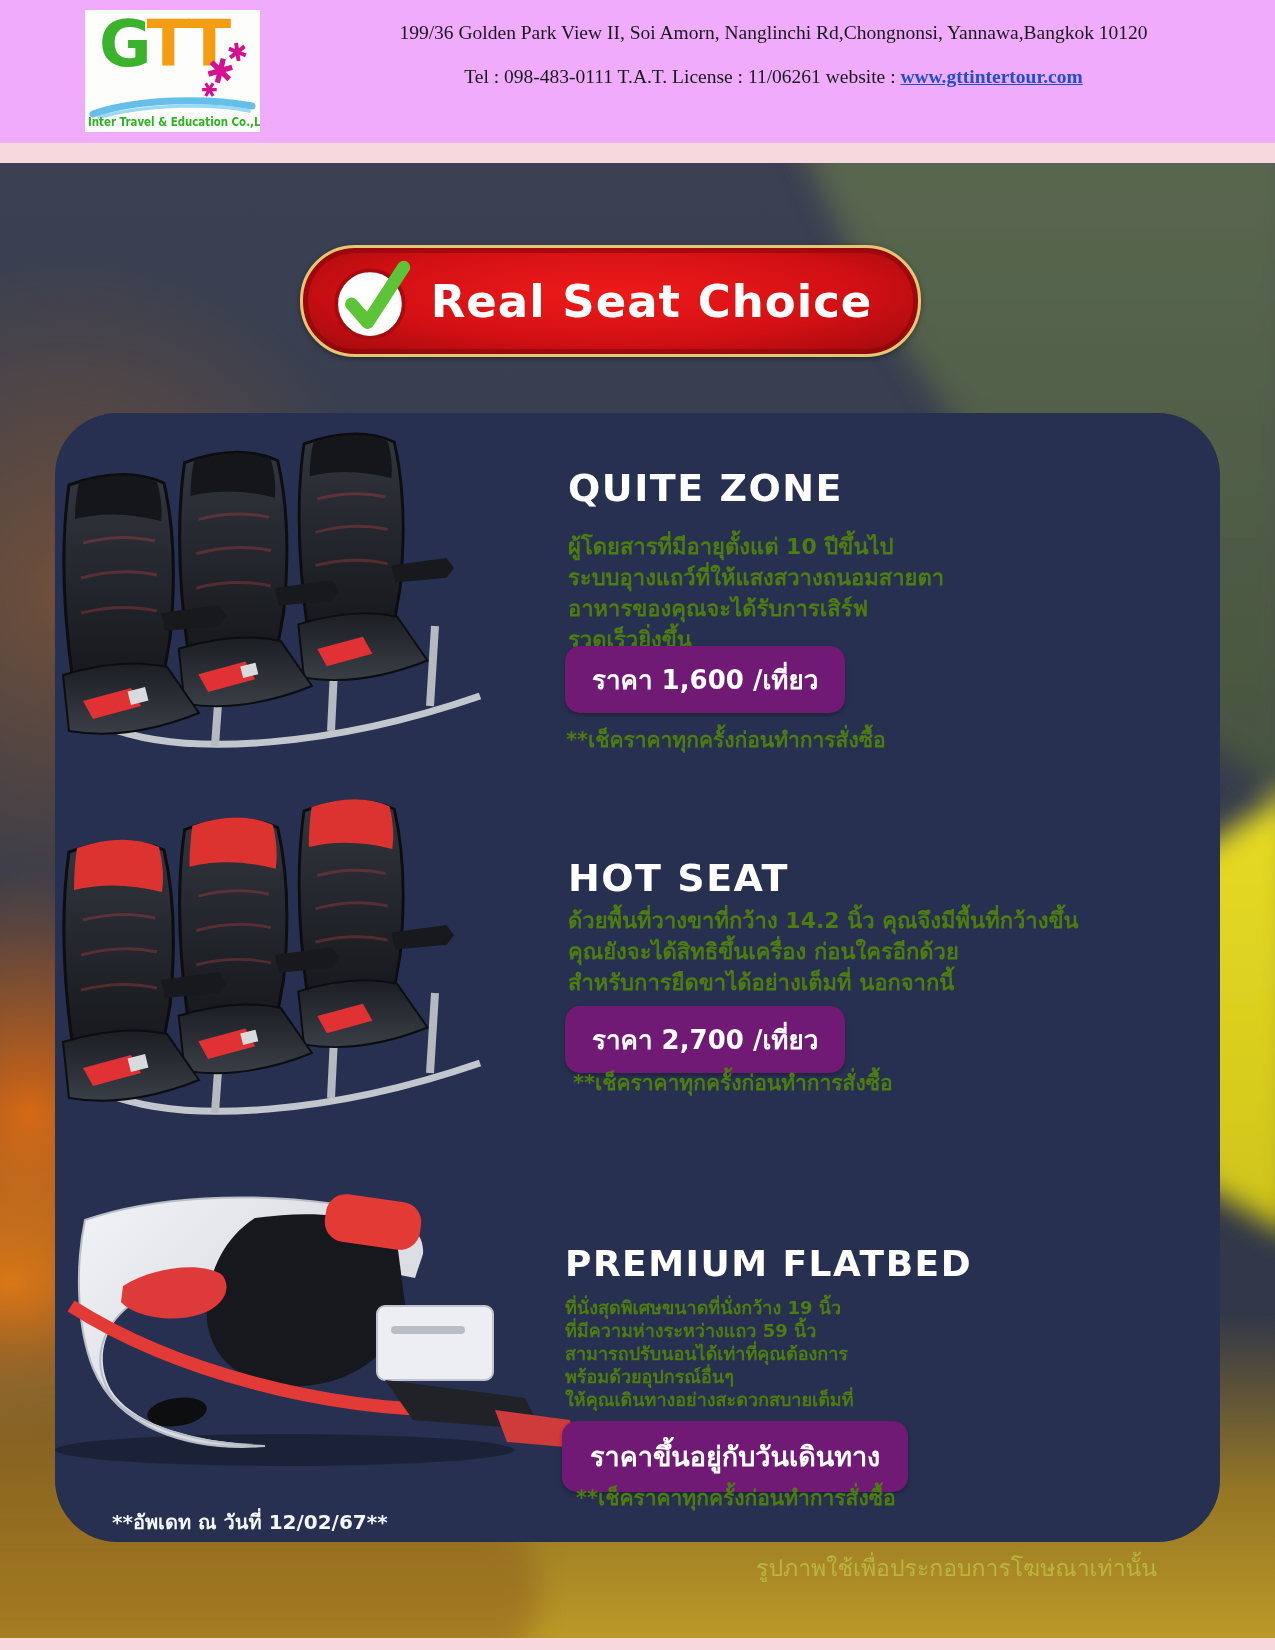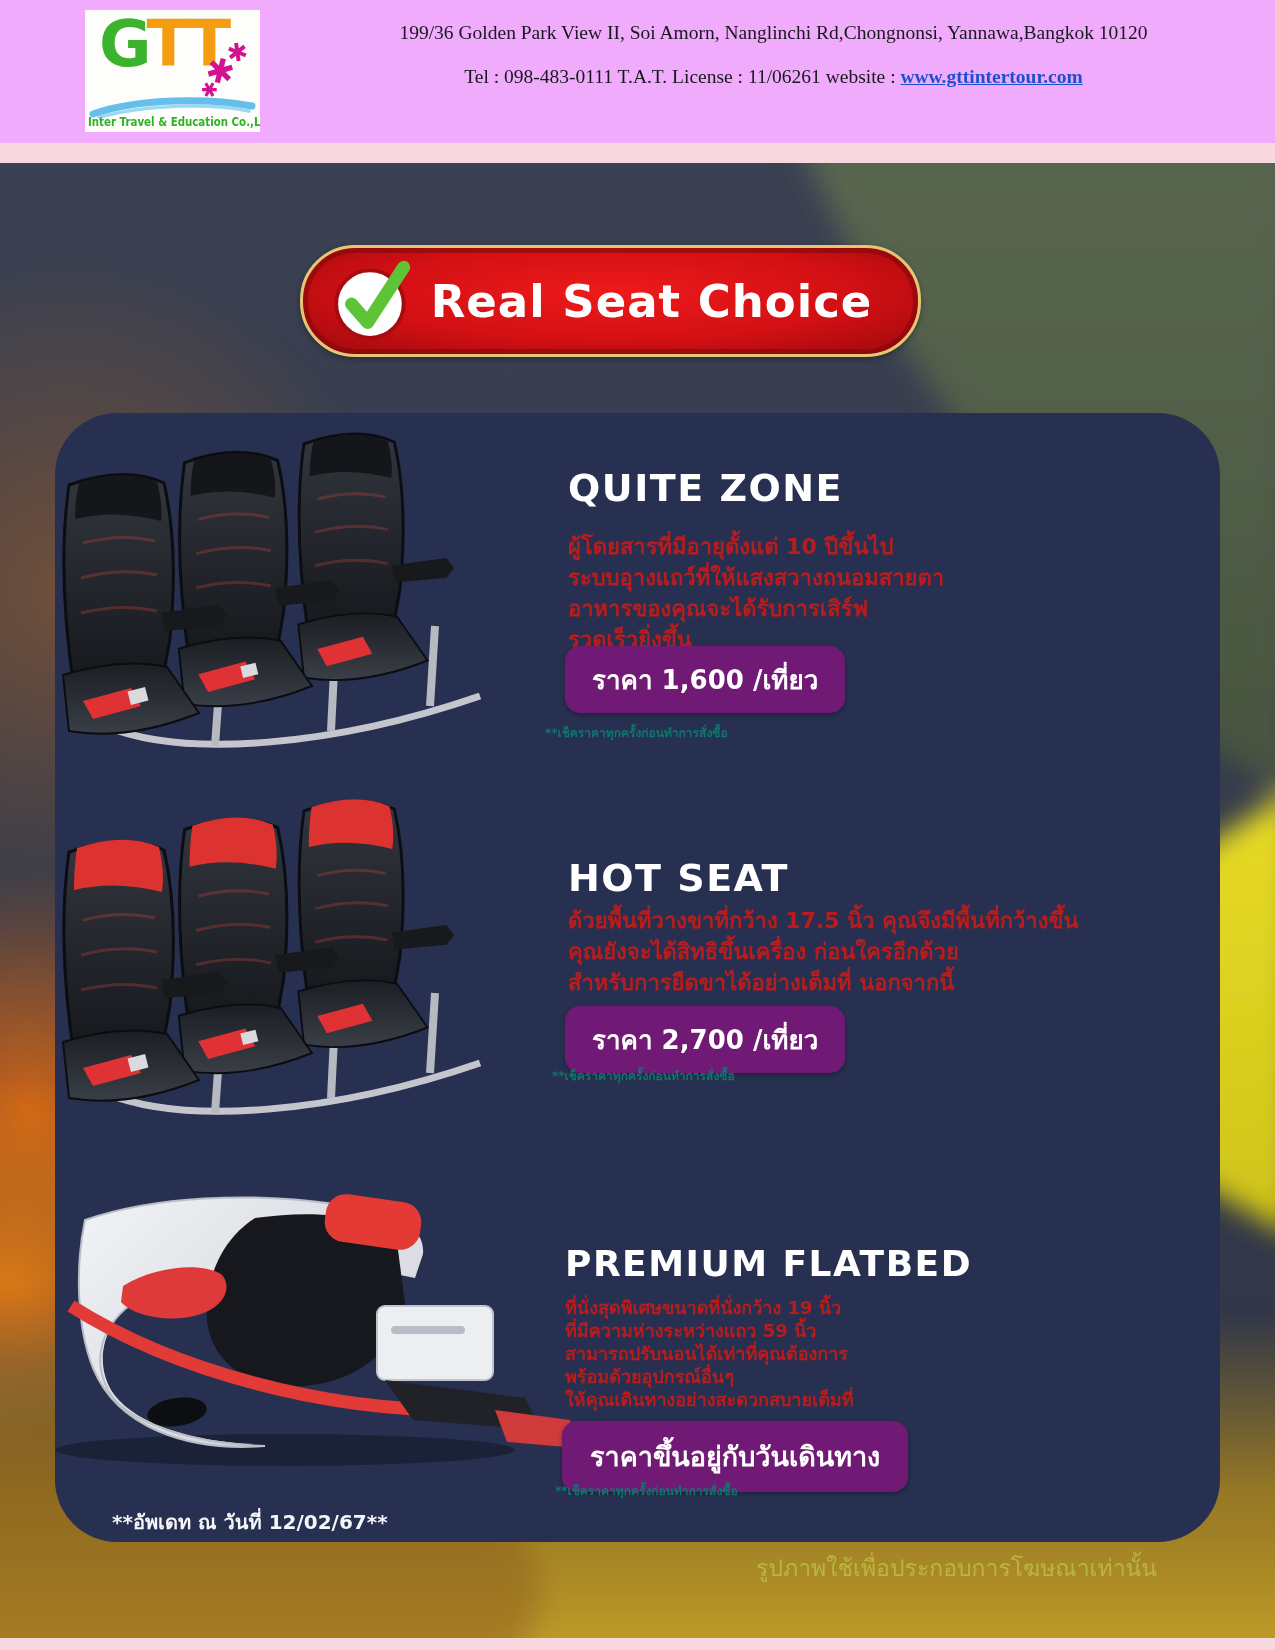--- a/index.html
+++ b/index.html
@@ -35,27 +35,27 @@
   .badge-check{width:92px;height:92px;margin-left:24px;flex:0 0 auto;}
   .badge-label{flex:1;text-align:center;color:#ffffff;font-size:45px;font-weight:bold;letter-spacing:1px;padding-right:34px;white-space:nowrap;}
 
   
   .card{position:absolute;left:55px;top:250px;width:1165px;height:1129px;border-radius:62px;background:#273050;}
 
   .seat-img{position:absolute;}
   .sec-title{position:absolute;color:#ffffff;font-weight:bold;letter-spacing:1.5px;white-space:nowrap;}
   .t38{font-size:38px;}
   .t36{font-size:36px;}
-  .sec-para{position:absolute;color:#b91c1c;font-weight:600;}
+  .sec-para{position:absolute;color:#4d7c0f;font-weight:600;}
   .p22 .line{font-size:22px;line-height:31px;white-space:nowrap;}
   .p18 .line{font-size:18px;line-height:23px;white-space:nowrap;}
   .price-btn{position:absolute;display:inline-block;background:#701a75;color:#ffffff;font-weight:bold;
              border-radius:15px;padding:13px 27px;font-size:26px;white-space:nowrap;box-shadow:0 2px 4px rgba(0,0,0,.3);}
   .price-btn.big{font-size:27px;padding:14px 28px;}
-  .note{position:absolute;color:#0f766e;font-weight:bold;font-size:12px;white-space:nowrap;}
+  .note{position:absolute;color:#4d7c0f;font-weight:bold;font-size:21px;white-space:nowrap;margin-left:21px;}
   .update-note{position:absolute;color:#f5f6fa;font-weight:bold;font-size:20px;white-space:nowrap;}
   .disclaimer{position:absolute;color:#bdbf44;font-size:23px;white-space:nowrap;opacity:.85;}
 </style>
 </head>
 <body>
 
 <div class="page">
 
   <div class="header">
     <div class="logo-box">
@@ -238,21 +238,21 @@
       <div class="line">ผู้โดยสารที่มีอายุตั้งแต่ 10 ปีขึ้นไป</div>
       <div class="line">ระบบอุางแถว์ที่ให้แสงสวางถนอมสายตา</div>
       <div class="line">อาหารของคุณจะได้รับการเสิร์ฟ</div>
       <div class="line">รวดเร็วยิ่งขึ้น</div>
     </div>
     <div class="price-btn" style="left:565px;top:483px;">ราคา 1,600 /เที่ยว</div>
     <div class="note" style="left:545px;top:560px;">**เช็คราคาทุกครั้งก่อนทำการสั่งซื้อ</div>
 
     <div class="sec-title t38" style="left:568px;top:693px;">HOT SEAT</div>
     <div class="sec-para p22" style="left:568px;top:742px;">
-      <div class="line">ด้วยพื้นที่วางขาที่กว้าง 17.5 นิ้ว คุณจึงมีพื้นที่กว้างขึ้น</div>
+      <div class="line">ด้วยพื้นที่วางขาที่กว้าง 14.2 นิ้ว คุณจึงมีพื้นที่กว้างขึ้น</div>
       <div class="line">คุณยังจะได้สิทธิขึ้นเครื่อง ก่อนใครอีกด้วย</div>
       <div class="line">สำหรับการยืดขาได้อย่างเต็มที่ นอกจากนี้</div>
     </div>
     <div class="price-btn" style="left:565px;top:843px;">ราคา 2,700 /เที่ยว</div>
     <div class="note" style="left:552px;top:903px;">**เช็คราคาทุกครั้งก่อนทำการสั่งซื้อ</div>
 
     <div class="sec-title t36" style="left:565px;top:1080px;">PREMIUM FLATBED</div>
     <div class="sec-para p18" style="left:565px;top:1133px;">
       <div class="line">ที่นั่งสุดพิเศษขนาดที่นั่งกว้าง 19 นิ้ว</div>
       <div class="line">ที่มีความห่างระหว่างแถว 59 นิ้ว</div>

